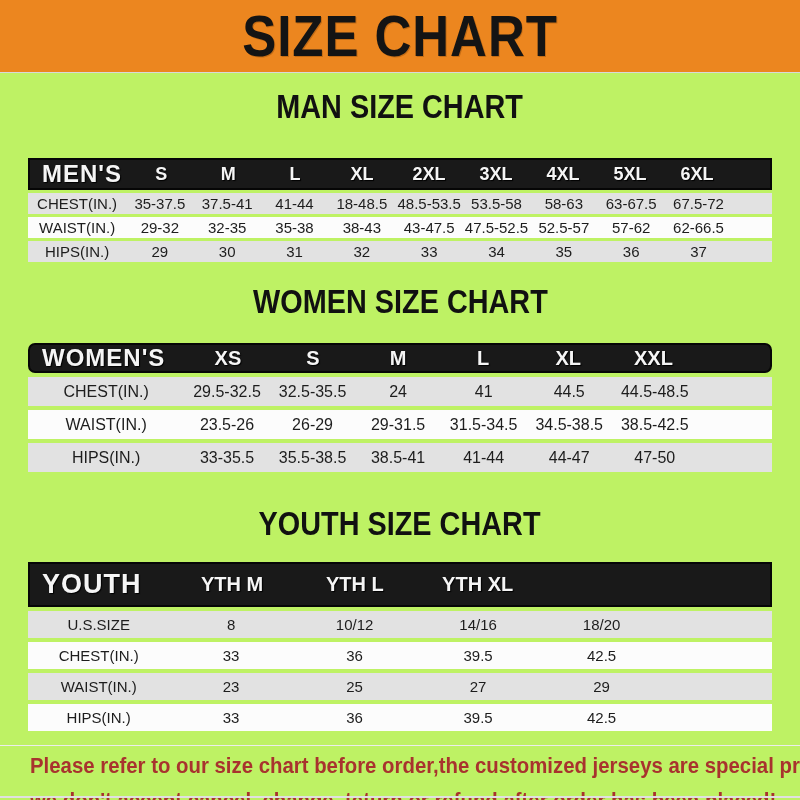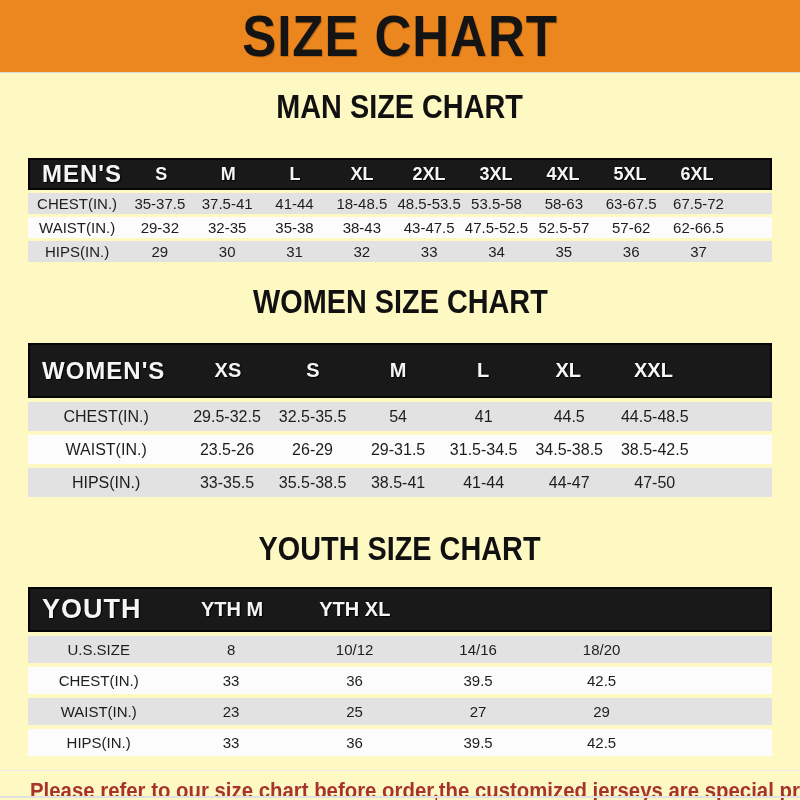--- a/index.html
+++ b/index.html
@@ -7,21 +7,21 @@
     padding: 0;
     width: 800px;
     height: 800px;
     background: #ffffff;
     font-family: "Liberation Sans", sans-serif;
     overflow: hidden;
   }
   .page {
     width: 800px;
     height: 800px;
-    background: #fef9c3;
+    background: #bef264;
     position: relative;
   }
   
   .banner {
     width: 100%;
     height: 72px;
     background: var(--banner-bg, #EC861F);
     display: flex;
     align-items: center;
     justify-content: center;
@@ -90,21 +90,21 @@
   
   #table-men .bar { height: 32px; }
   #table-men .drow { height: 21px; line-height: 21px; margin-top: 3px; }
   #table-men .bar-label { font-size: 24px; }
   #table-men .bar .c-size { font-size: 18px; }
   #table-men .drow .cell { font-size: 15px; }
   #table-men .c-label { width: 13.2%; }
   #table-men .c-size  { width: 9.05%; }
   #table-men .c-tail  { width: 5.35%; }
   
-  #table-women .bar { height: 55px; }
+  #table-women .bar { height: 30px; border-radius: 7px; }
   #table-women .drow { height: 29px; line-height: 29px; margin-top: 4px; }
   #table-women .bar-label { font-size: 24px; }
   #table-women .bar .c-size { font-size: 20px; }
   #table-women .drow .cell { font-size: 16px; }
   #table-women .c-label { width: 21%; }
   #table-women .c-size  { width: 11.5%; }
   #table-women .c-tail  { width: 10%; }
   
   #table-youth .bar { height: 45px; }
   #table-youth .drow { height: 27px; line-height: 27px; margin-top: 4px; }
@@ -216,21 +216,21 @@
         <div class="cell c-size">M</div>
         <div class="cell c-size">L</div>
         <div class="cell c-size">XL</div>
         <div class="cell c-size">XXL</div>
         <div class="cell c-tail"></div>
       </div>
       <div class="trow drow row-gray">
         <div class="cell c-label">CHEST(IN.)</div>
         <div class="cell c-size">29.5-32.5</div>
         <div class="cell c-size">32.5-35.5</div>
-        <div class="cell c-size">54</div>
+        <div class="cell c-size">24</div>
         <div class="cell c-size">41</div>
         <div class="cell c-size">44.5</div>
         <div class="cell c-size">44.5-48.5</div>
         <div class="cell c-tail"></div>
       </div>
       <div class="trow drow row-white">
         <div class="cell c-label">WAIST(IN.)</div>
         <div class="cell c-size">23.5-26</div>
         <div class="cell c-size">26-29</div>
         <div class="cell c-size">29-31.5</div>
@@ -251,20 +251,21 @@
       </div>
     </div>
 
   <div class="heading" id="heading-youth">
     <span>YOUTH SIZE CHART</span>
   </div>
   <div class="size-table" id="table-youth">
       <div class="trow bar">
         <div class="cell c-label bar-label">YOUTH</div>
         <div class="cell c-size">YTH M</div>
+        <div class="cell c-size">YTH L</div>
         <div class="cell c-size">YTH XL</div>
         <div class="cell c-tail"></div>
       </div>
       <div class="trow drow row-gray">
         <div class="cell c-label">U.S.SIZE</div>
         <div class="cell c-size">8</div>
         <div class="cell c-size">10/12</div>
         <div class="cell c-size">14/16</div>
         <div class="cell c-size">18/20</div>
         <div class="cell c-tail"></div>

